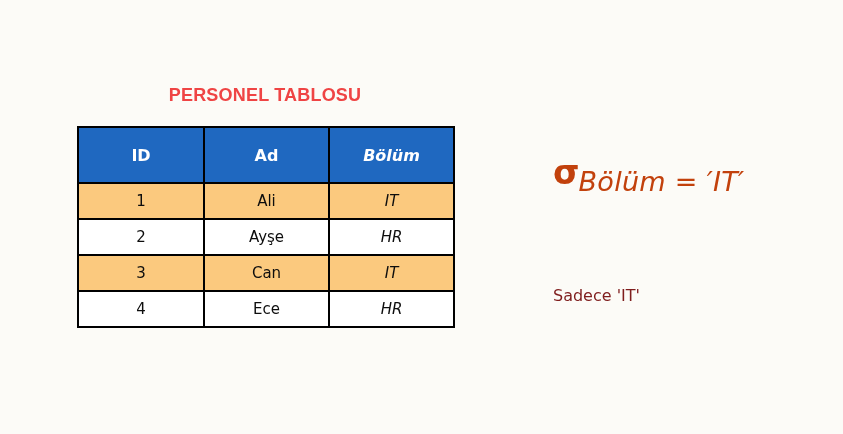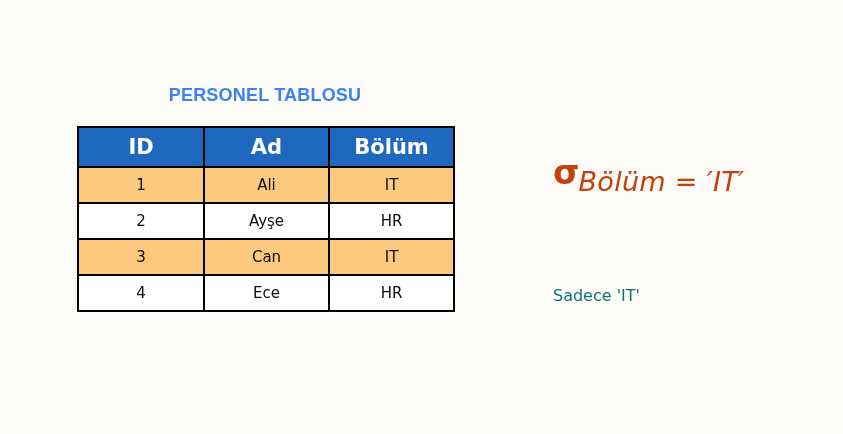--- a/index.html
+++ b/index.html
@@ -23,21 +23,21 @@
   
   #table-title {
     position: absolute;
     left: 77px;
     top: 85px;
     width: 376px;
     text-align: center;
     font-family: "Liberation Sans", sans-serif;
     font-size: 18px;
     font-weight: bold;
-    color: #3b82f6;
+    color: #ef4444;
     letter-spacing: 0.2px;
     white-space: nowrap;
   }
 
   
   #personel-table {
     position: absolute;
     left: 77px;
     top: 126px;
     border-collapse: collapse;
@@ -54,26 +54,26 @@
     font-family: "DejaVu Sans", sans-serif;
     font-size: 15px;
     font-weight: normal;
     color: #0d0d0d;
     box-sizing: border-box;
   }
   #personel-table th {
     background: #1f68c0;
     color: #ffffff;
     font-weight: bold;
-    font-size: 21px;
-    height: 40px;
+    font-size: 16px;
+    height: 56px;
   }
   #personel-table .col-id    { width: 126px; }
   #personel-table .col-ad    { width: 125px; }
-  #personel-table .col-bolum { width: 125px; }
+  #personel-table .col-bolum { width: 125px; font-style: italic; }
   #personel-table tr.row-normal td {
     background: #ffffff;
   }
   #personel-table tr.row-highlight td {
     background: #fbc97e;
   }
 
   
   #sigma-expression {
     position: absolute;
@@ -101,21 +101,21 @@
     letter-spacing: 0.3px;
   }
 
   
   #selection-caption {
     position: absolute;
     left: 553px;
     top: 284px;
     font-family: "DejaVu Sans", sans-serif;
     font-size: 16px;
-    color: #0f766e;
+    color: #7f1d1d;
     line-height: 23px;
     white-space: nowrap;
   }
   #selection-caption div {
     height: 23px;
   }
 </style>
 </head>
 <body>
 

